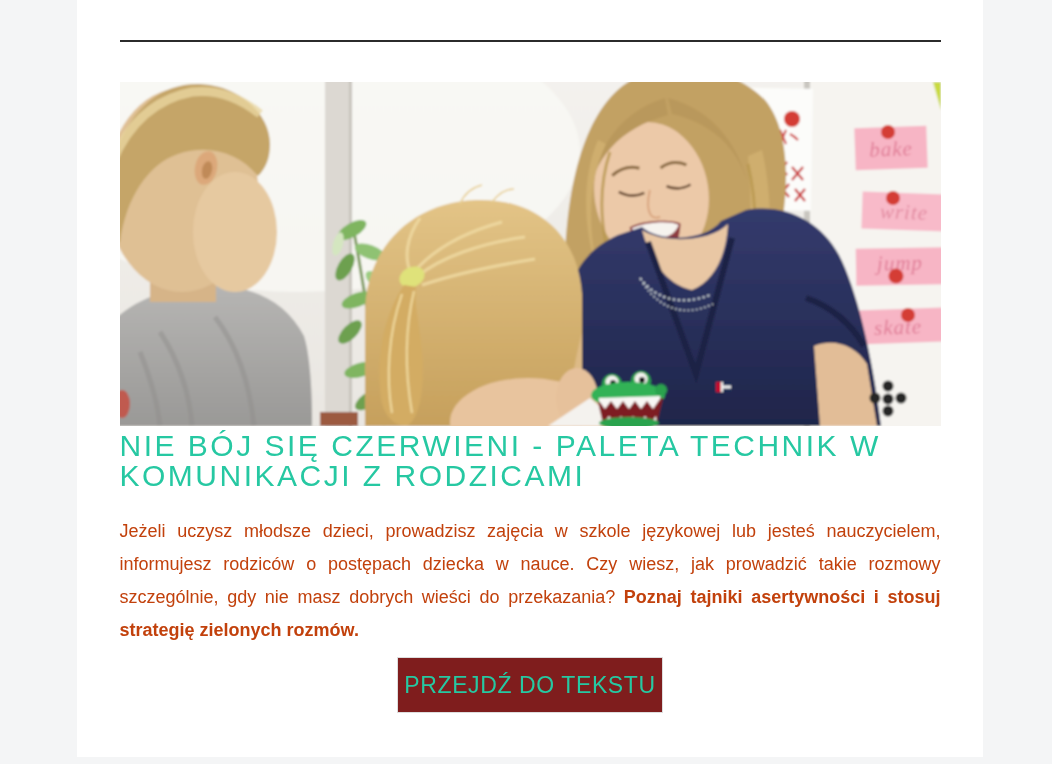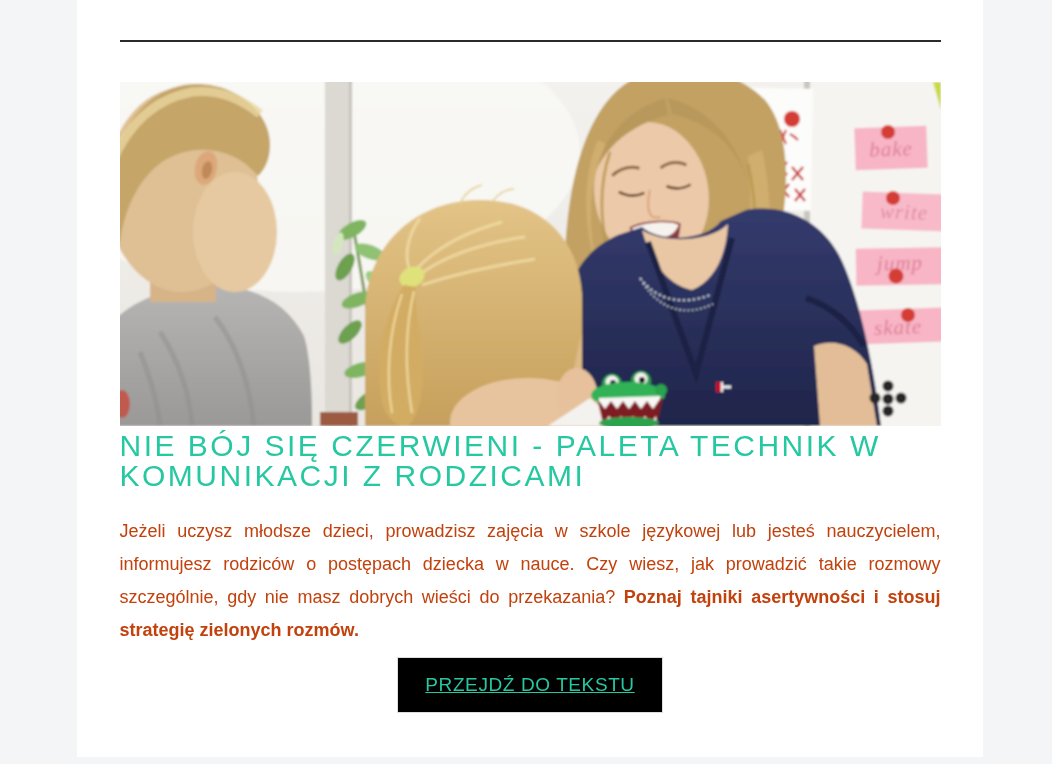--- a/index.html
+++ b/index.html
@@ -17,23 +17,23 @@
   }
   p.article-body{
     margin:24px 0 0 0;
     font-size:18px;line-height:33px;color:#c2410c;
     text-align:justify;
   }
   p.article-body .bold{font-weight:700;}
   .cta{
     display:block;margin:10px auto 0 auto;
     width:266px;height:56px;
-    background:#000000;border:1px solid #dddddd;
+    background:#7f1d1d;border:1px solid #dddddd;
     color:#26c8a2;font-family:"Liberation Sans",sans-serif;
-    font-size:19px;letter-spacing:.6px;cursor:pointer;text-decoration:underline;
+    font-size:23px;letter-spacing:.6px;cursor:pointer;
   }
   .note-word{font-family:"Liberation Serif",serif;font-style:italic;}
 </style>
 </head>
 <body>
 
 <div class="viewport">
   <div class="card">
     <div class="content">
 

